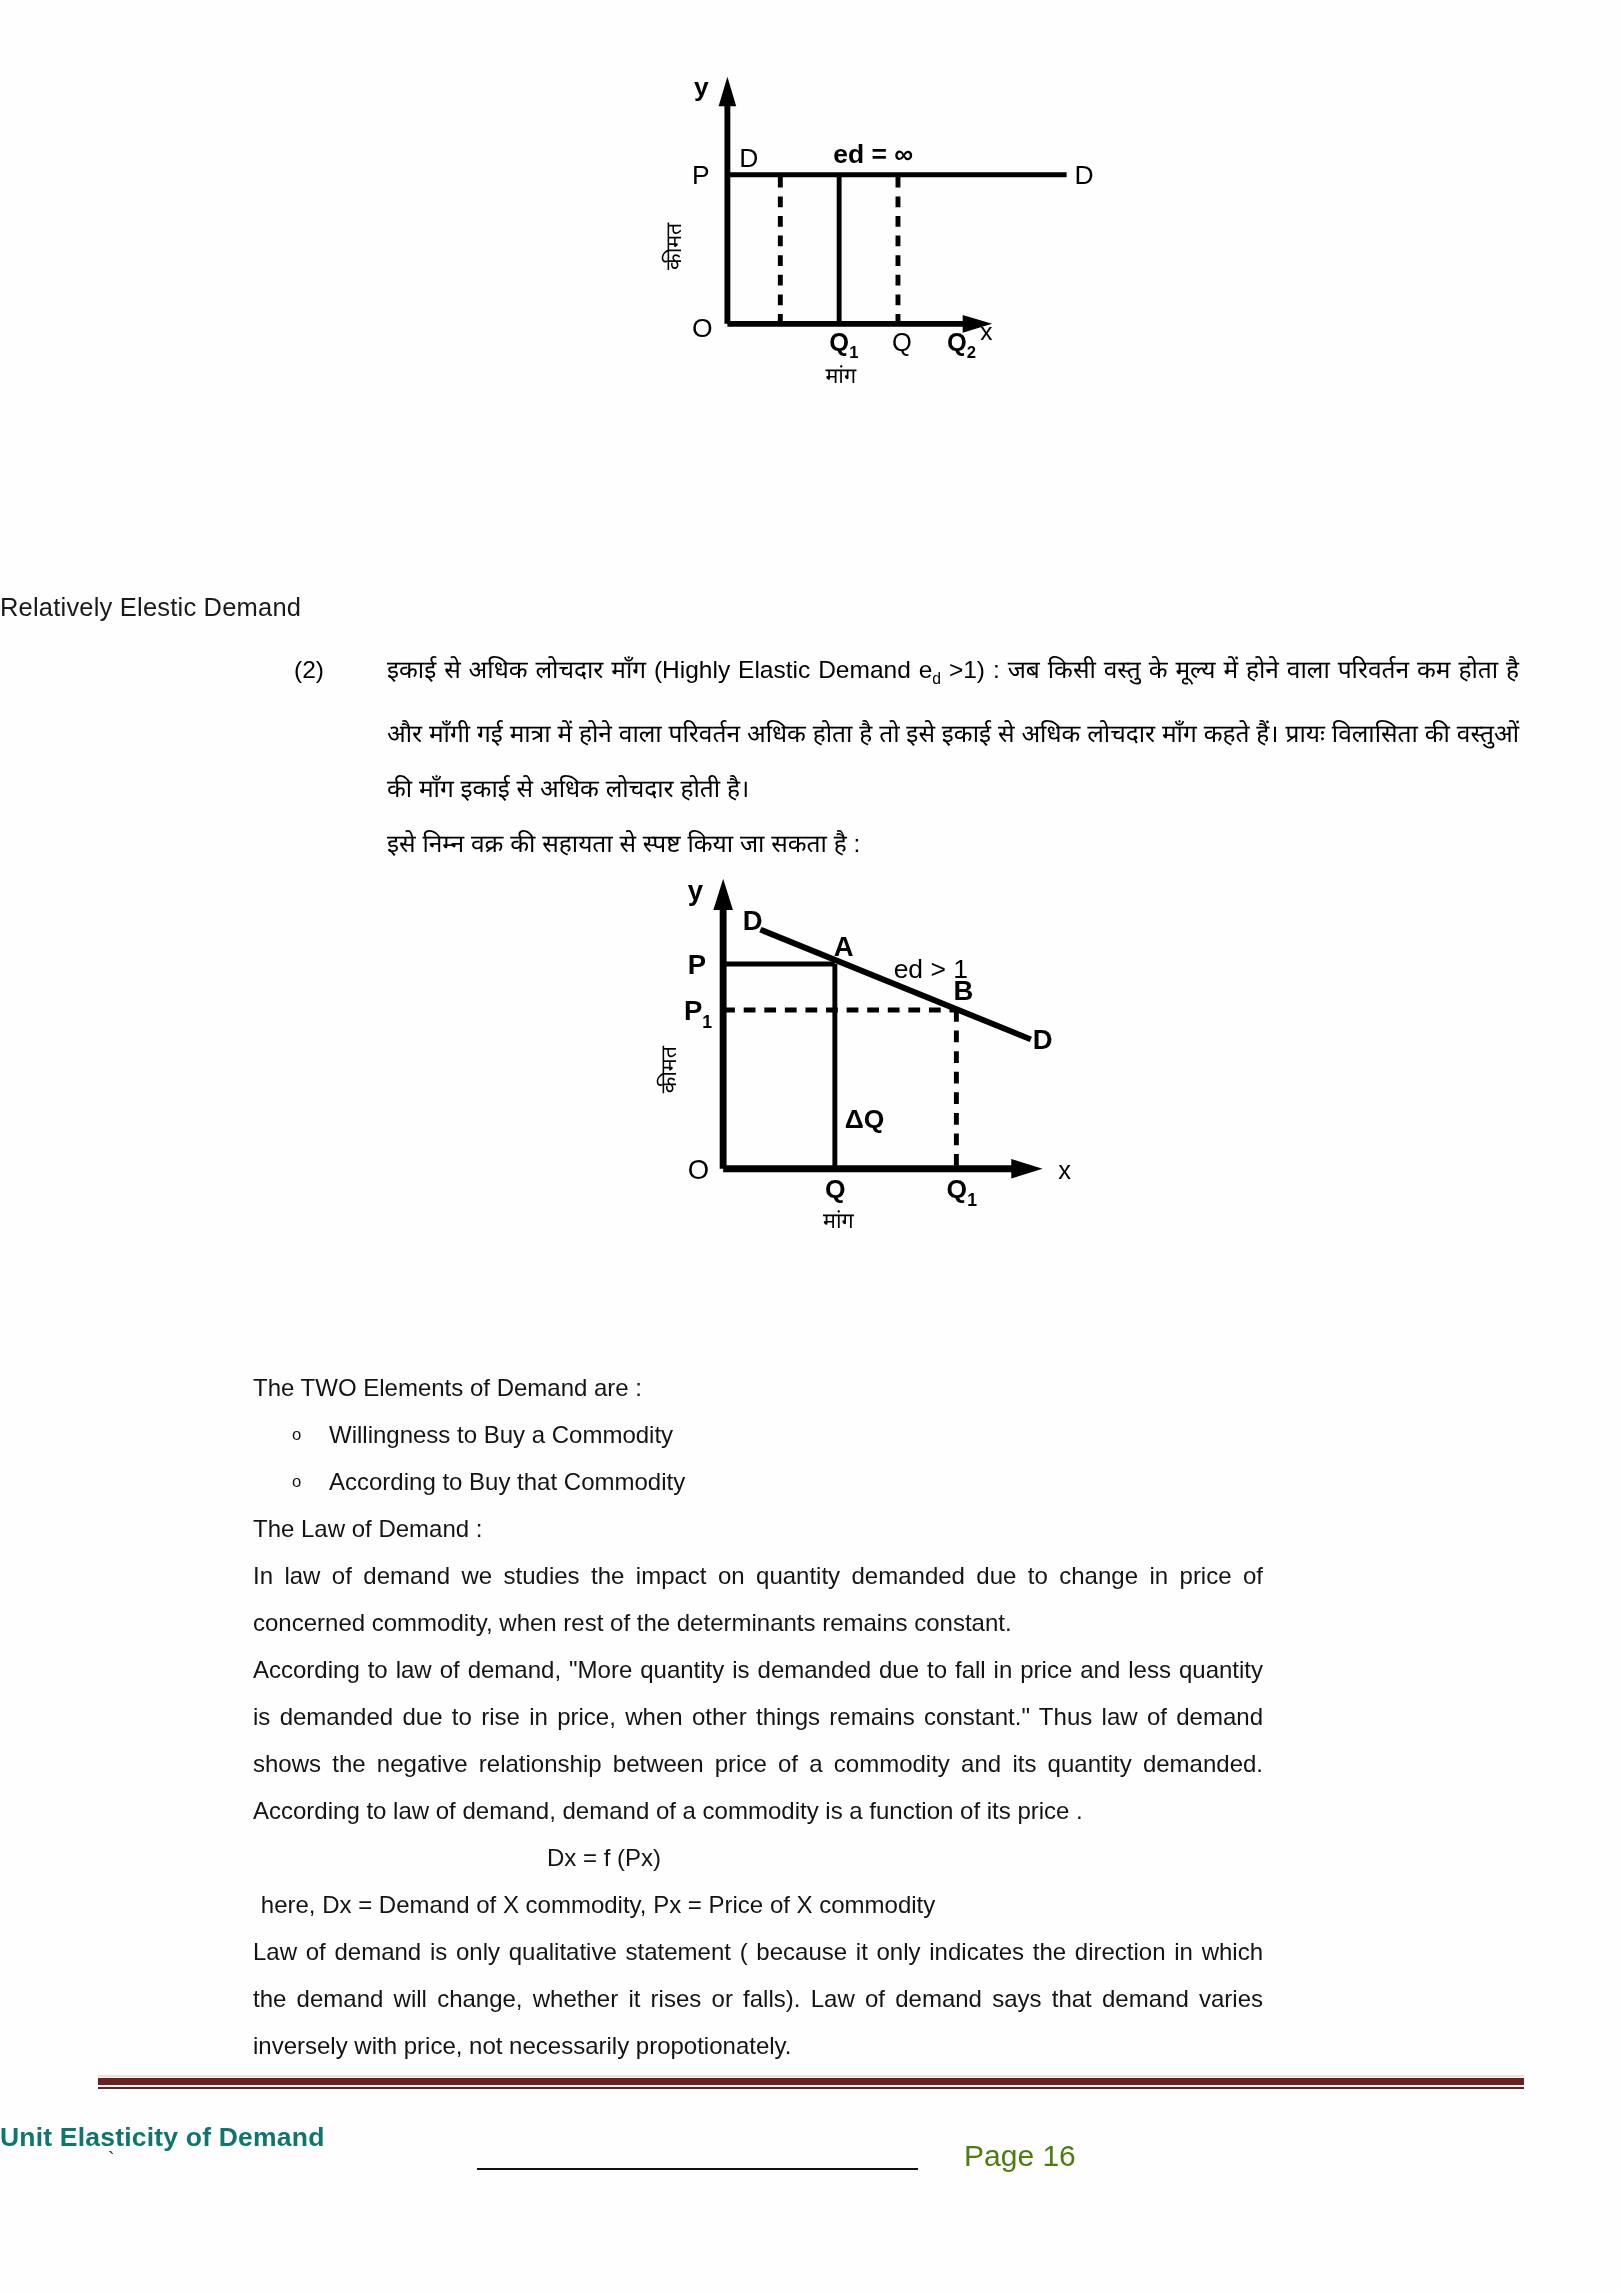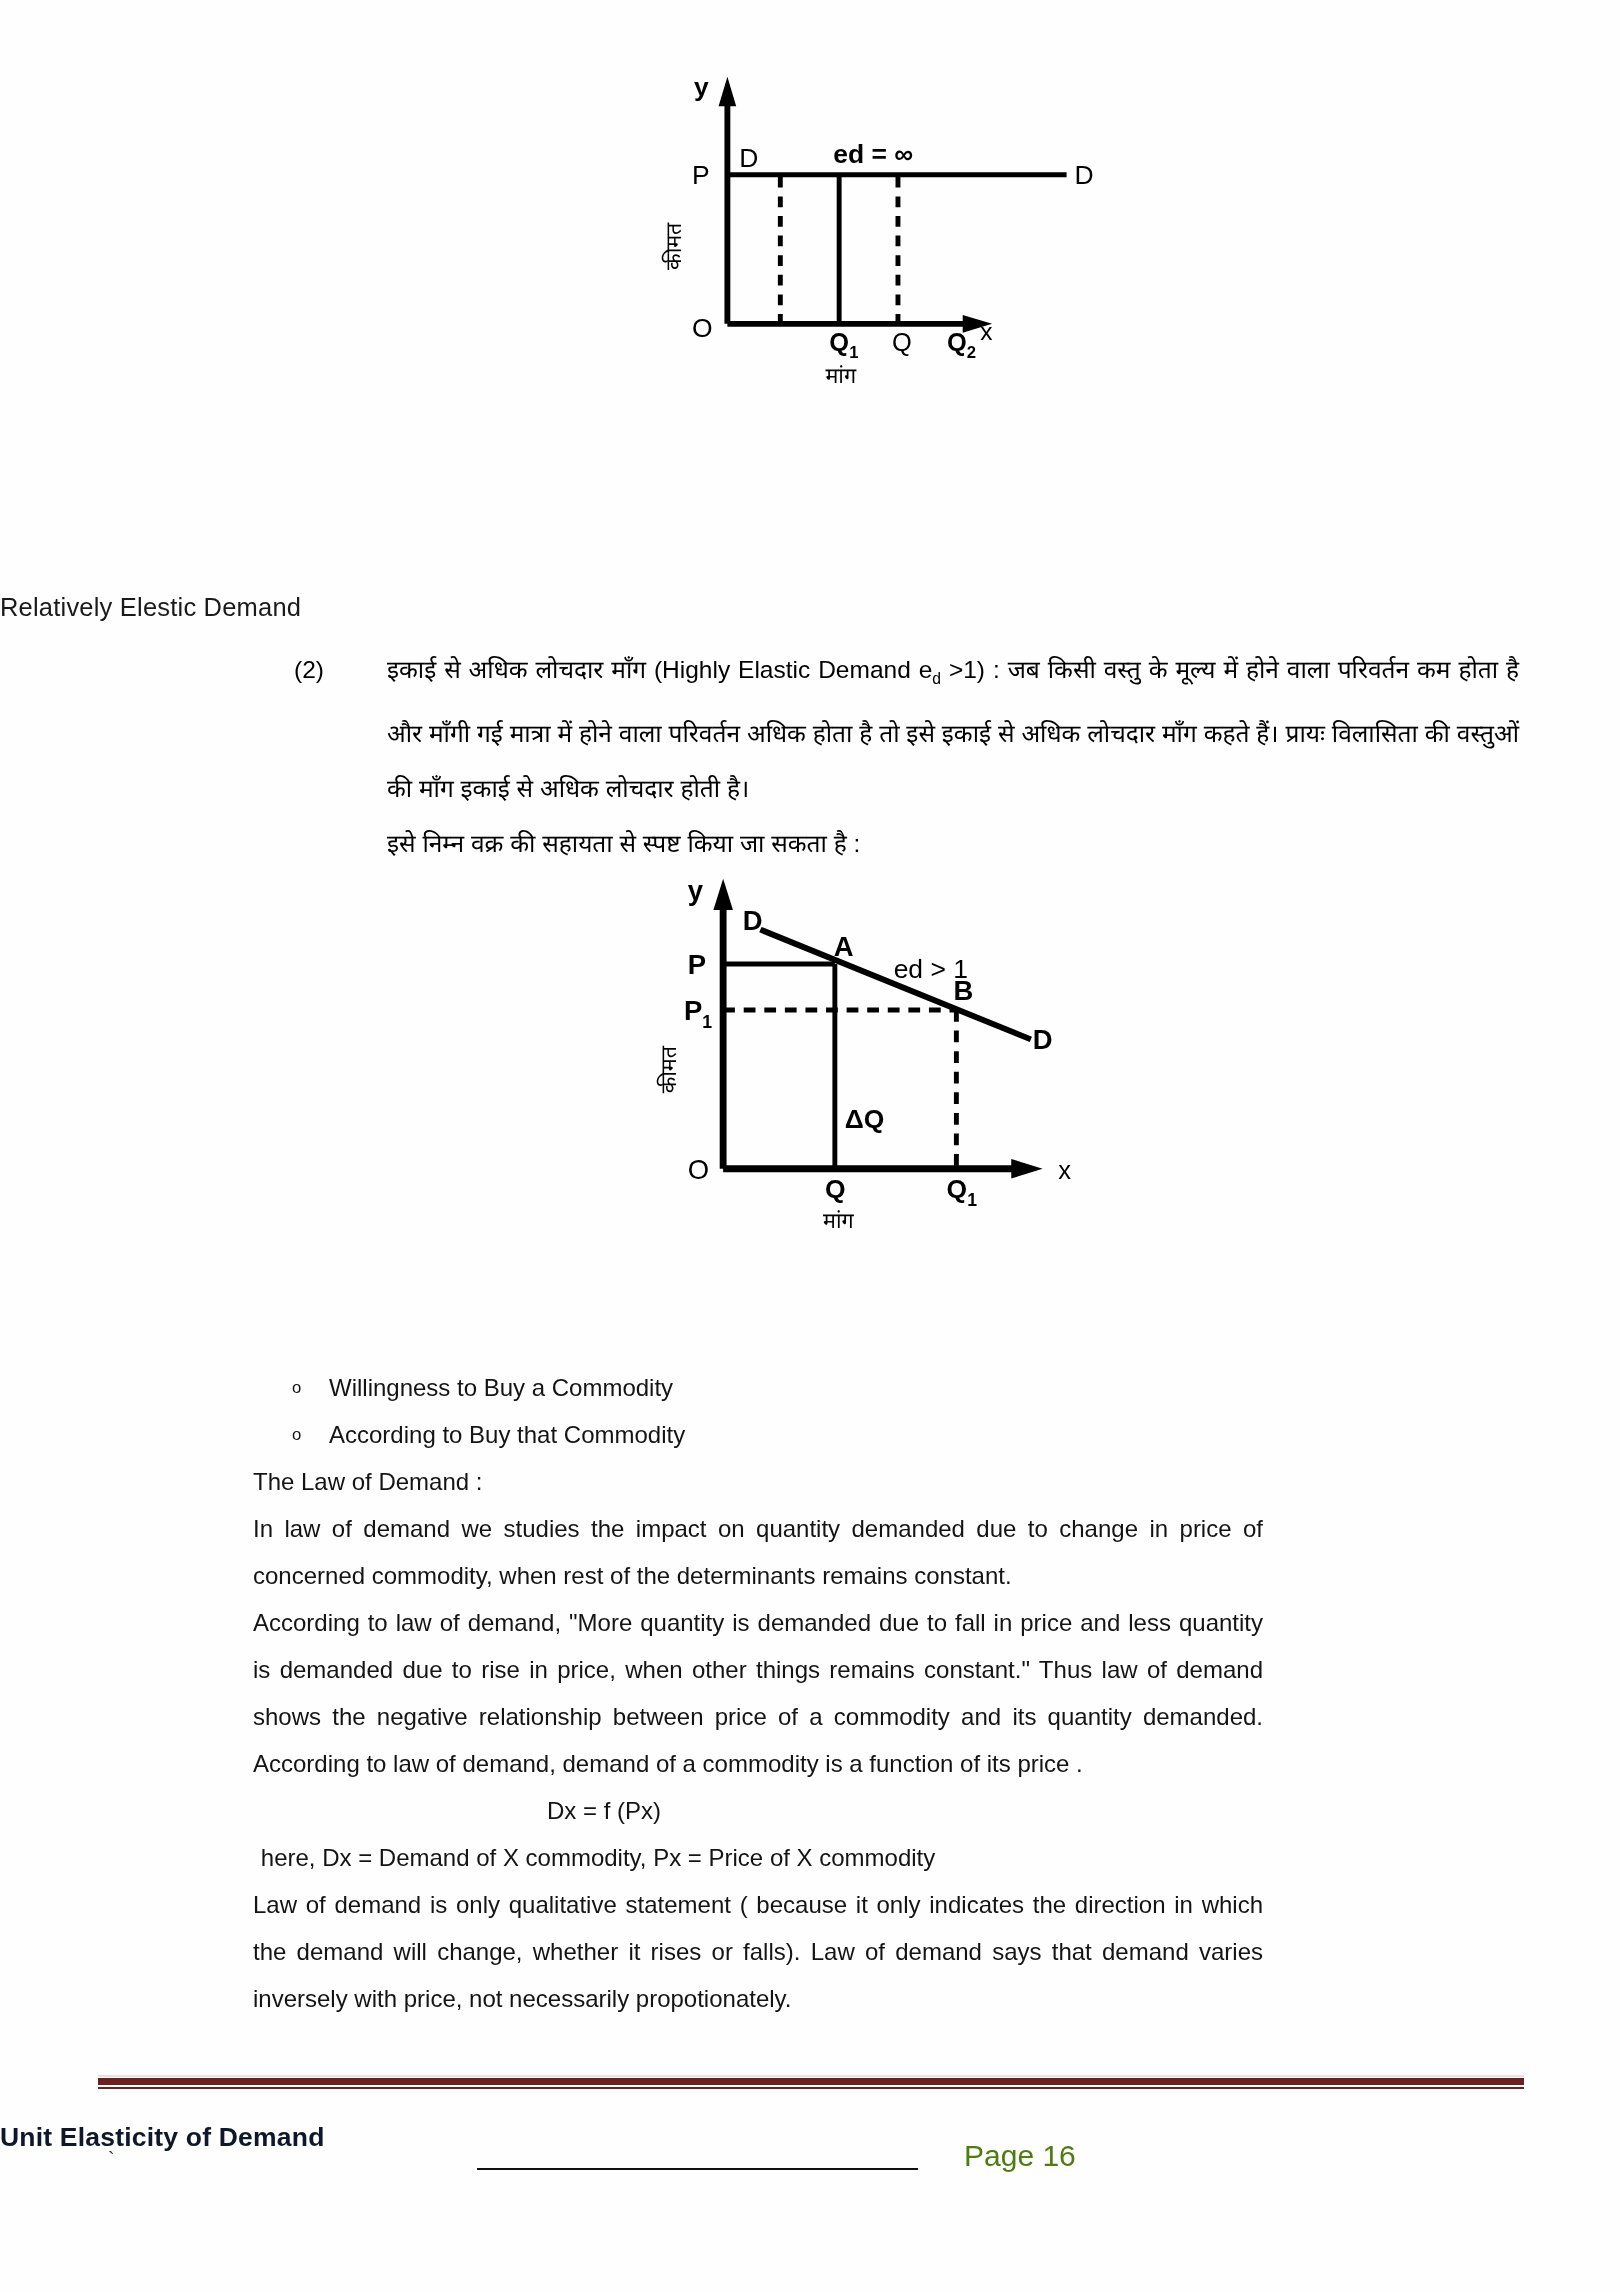--- a/index.html
+++ b/index.html
@@ -75,21 +75,21 @@
     left: 0;
     top: 863px;
     width: 1620px;
     height: 431px;
   }
   .fig2-svg { position:absolute; left: 627px; top: 0; }
   #cap2 {
     top: 1259px;
     font-size: 26.5px;
     font-weight: bold;
-    color: #0f172a;
+    color: #0f766e;
   }
 
   
   .body-block {
     position: absolute;
     left: 253px;
     top: 1364px;
     width: 1010px;
     font-size: 24px;
     line-height: 47px;
@@ -249,20 +249,21 @@
       <text x="222" y="270" font-size="27" font-weight="bold">ΔQ</text>
       <text x="202" y="342" font-size="27" font-weight="bold">Q</text>
       <text x="326" y="342" font-size="27" font-weight="bold"><tspan>Q</tspan><tspan dy="8" font-size="18">1</tspan></text>
       <text x="200" y="372" font-size="22">मांग</text>
     </svg>
 
     <div class="fig-caption" id="cap2">Unit Elasticity of Demand</div>
   </div>
 
   <div class="body-block">
+    <p>The TWO Elements of Demand are :</p>
     <ul class="bullets">
       <li>
         <span class="marker">o</span>
         <span>Willingness to Buy a Commodity</span>
       </li>
       <li>
         <span class="marker">o</span>
         <span>According to Buy that Commodity</span>
       </li>
     </ul>

